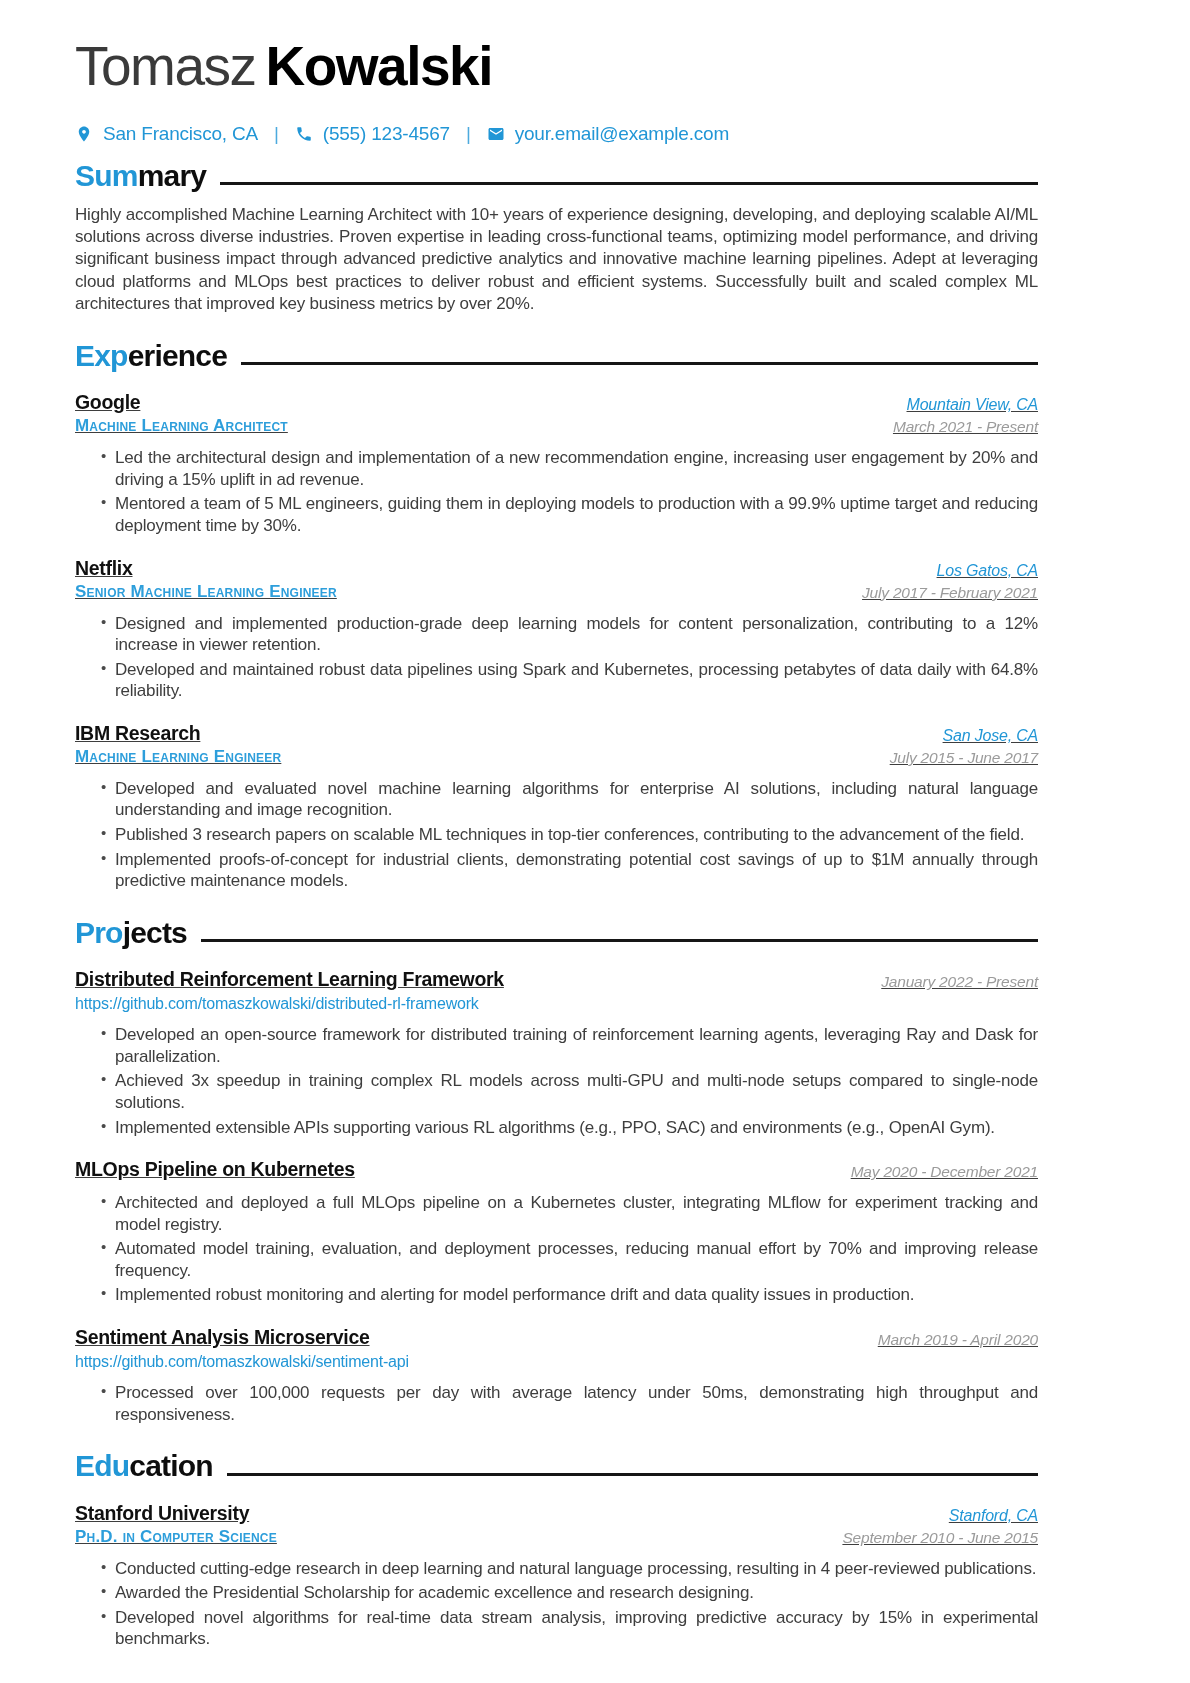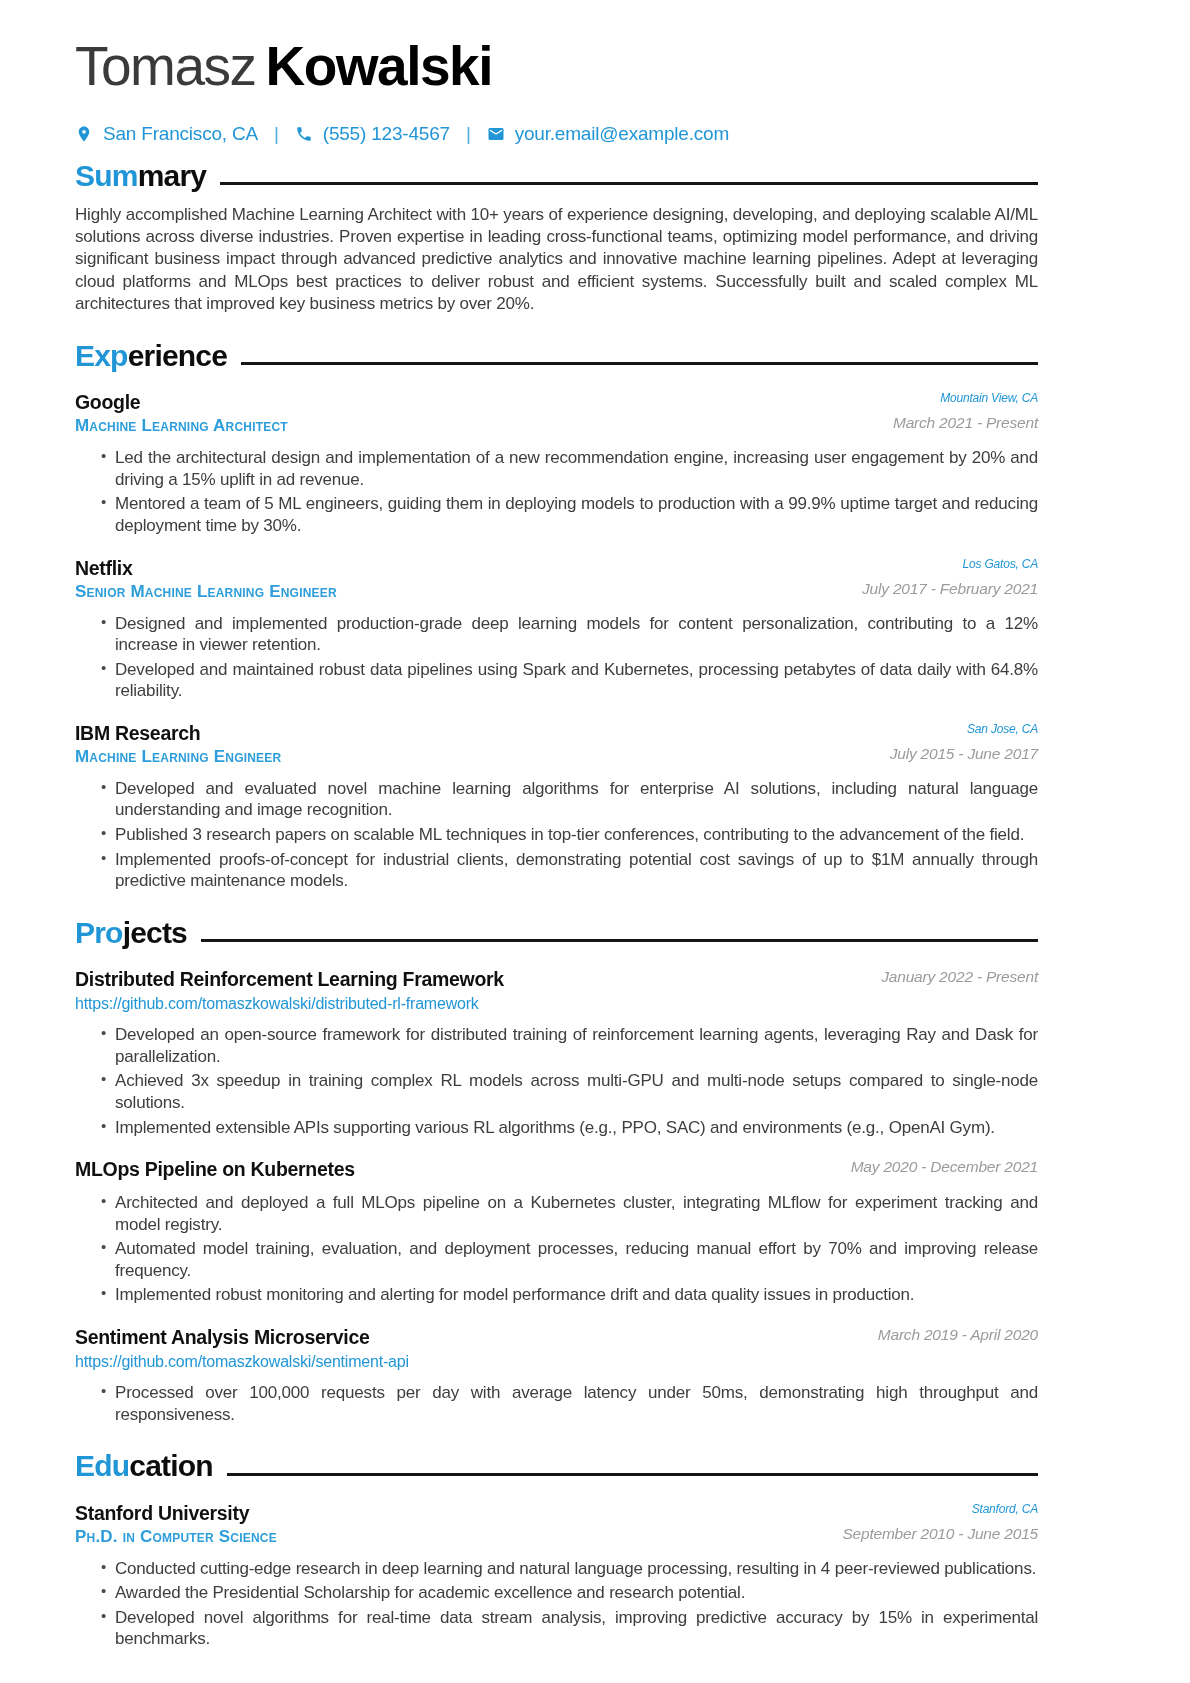--- a/index.html
+++ b/index.html
@@ -25,23 +25,23 @@
   .sec-title{font-size:30px;font-weight:700;color:#0d0d0d;letter-spacing:-0.8px;line-height:1.05;white-space:nowrap;}
   .sec-title .accent{color:#2196d6;}
   .sec-rule{flex:1 1 auto;border-bottom:3px solid #161616;margin:0 0 6px 14px;}
   .sec-head.first{margin-top:15px;}
 
   
   .summary-text{margin-top:13px;font-size:17px;line-height:1.3;text-align:justify;color:#3e3e3e;}
 
   
   .entry{margin-top:20px;}
-  .erow{display:flex;justify-content:space-between;align-items:flex-start;}
+  .erow{display:flex;justify-content:space-between;align-items:flex-end;text-decoration:underline;}
   .company{font-size:19.5px;font-weight:700;color:#101010;letter-spacing:-0.3px;}
-  .loc{font-size:12px;font-style:italic;color:#2196d6;}
+  .loc{font-size:16px;font-style:italic;color:#2196d6;}
   .position{font-variant:small-caps;font-size:17px;font-weight:600;color:#2d9edb;letter-spacing:0.2px;margin-top:2px;}
   .dates{font-size:15.5px;font-style:italic;color:#9b9b9b;}
   .url{display:inline-block;margin-top:4px;font-size:16px;color:#2196d6;text-decoration:none;}
 
   ul.bullets{margin:11px 0 0 0;padding:0 0 0 26px;list-style:none;}
   ul.bullets li{position:relative;padding-left:14px;font-size:17px;line-height:1.27;text-align:justify;margin-bottom:3px;color:#3e3e3e;}
   ul.bullets li::before{content:"\2022";position:absolute;left:0;top:-1px;color:#4a4a4a;font-size:15px;}
 </style>
 </head>
 <body>
@@ -189,19 +189,19 @@
       <div class="erow">
         <span class="company">Stanford University</span>
         <span class="loc">Stanford, CA</span>
       </div>
       <div class="erow">
         <span class="position">Ph.D. in Computer Science</span>
         <span class="dates">September 2010 - June 2015</span>
       </div>
       <ul class="bullets">
         <li>Conducted cutting-edge research in deep learning and natural language processing, resulting in 4 peer-reviewed publications.</li>
-        <li>Awarded the Presidential Scholarship for academic excellence and research potential.</li>
+        <li>Awarded the Presidential Scholarship for academic excellence and research designing.</li>
         <li>Developed novel algorithms for real-time data stream analysis, improving predictive accuracy by 15% in experimental benchmarks.</li>
       </ul>
     </div>
   </div>
 
 </div>
 
 </body></html>

